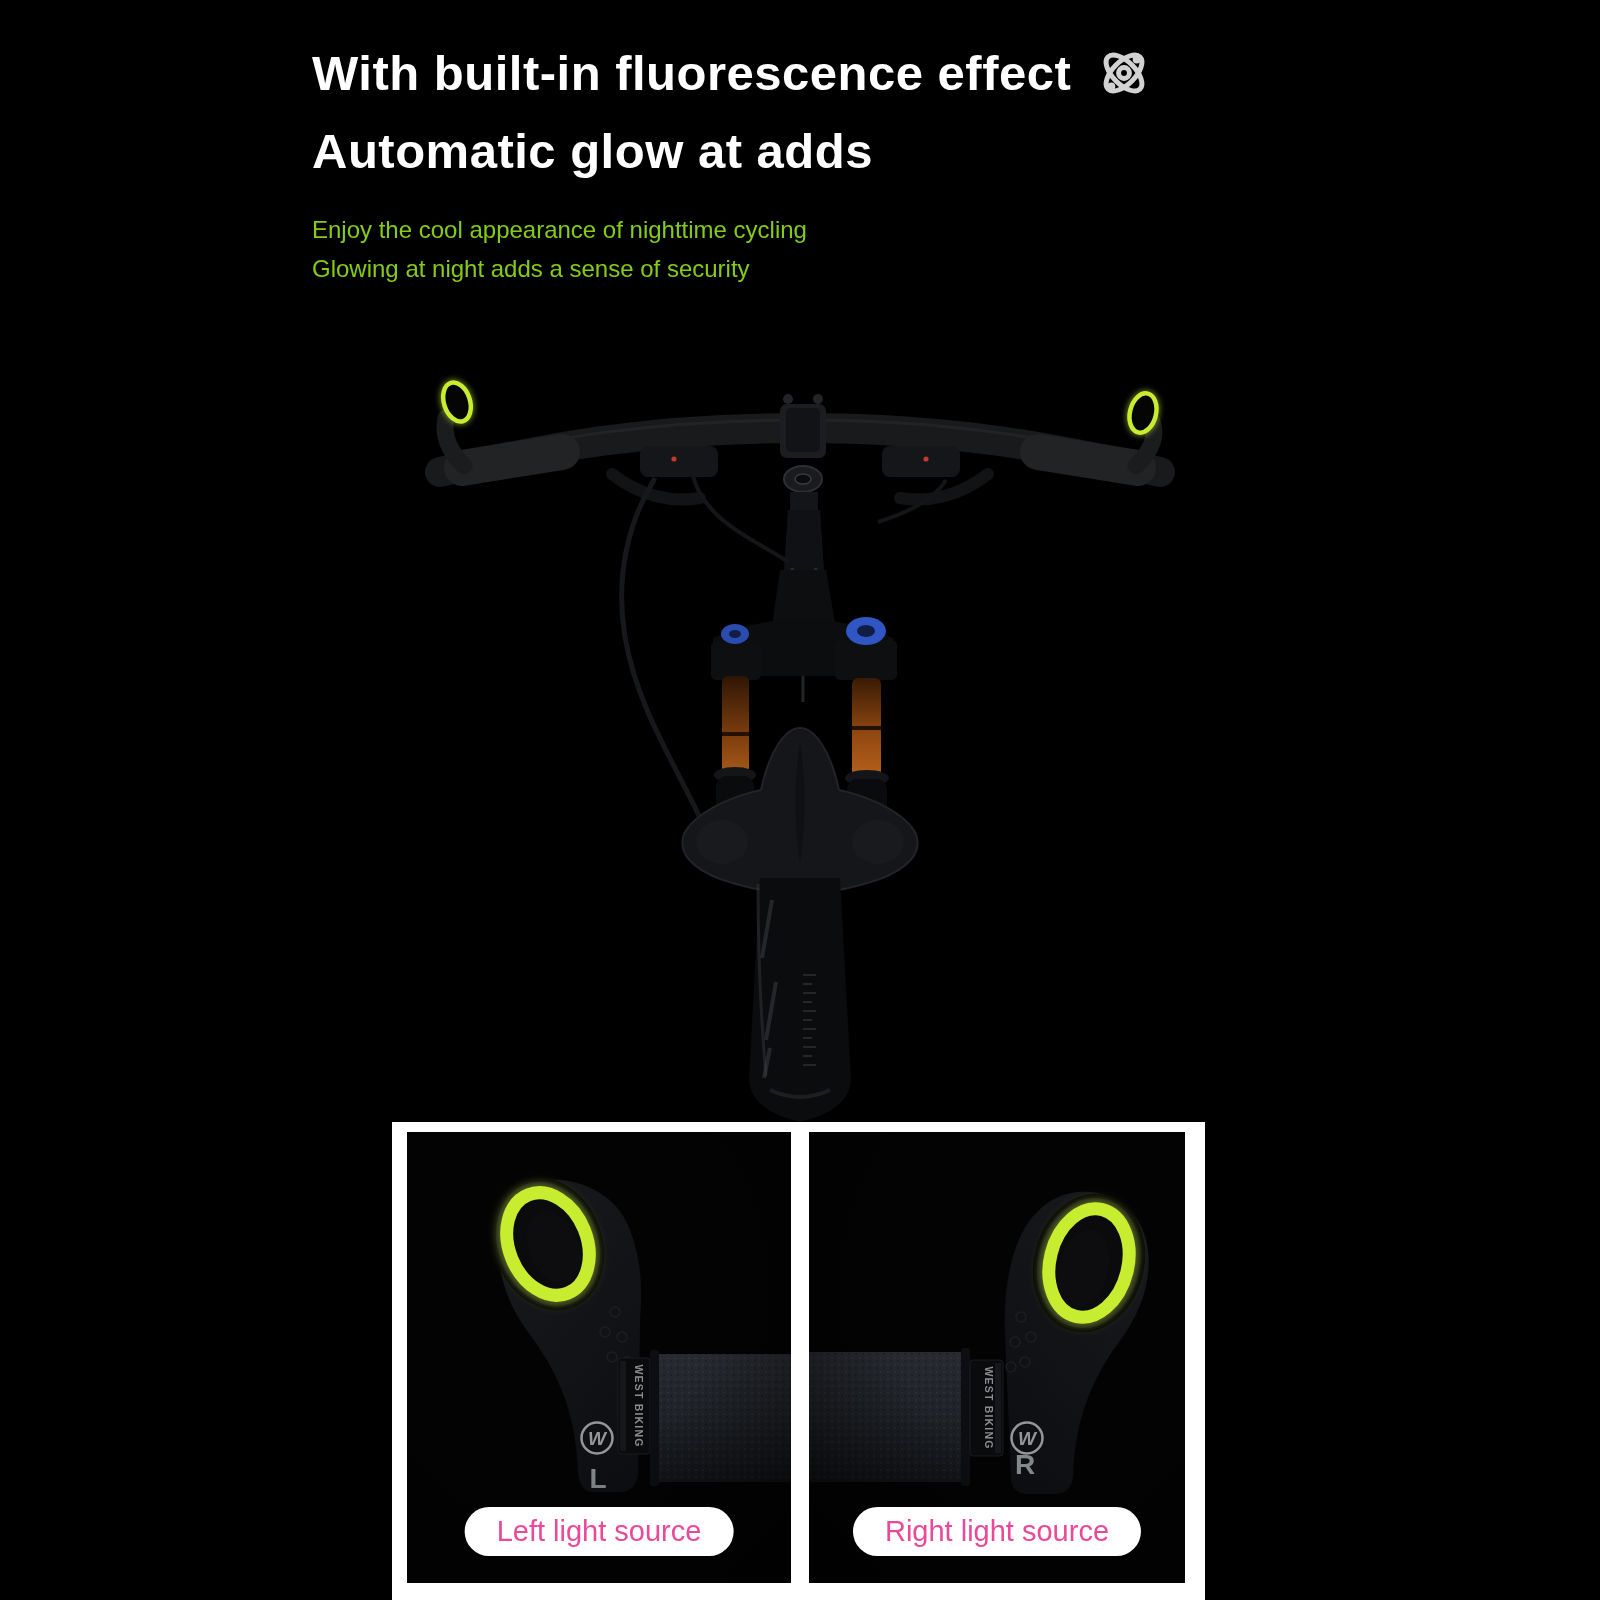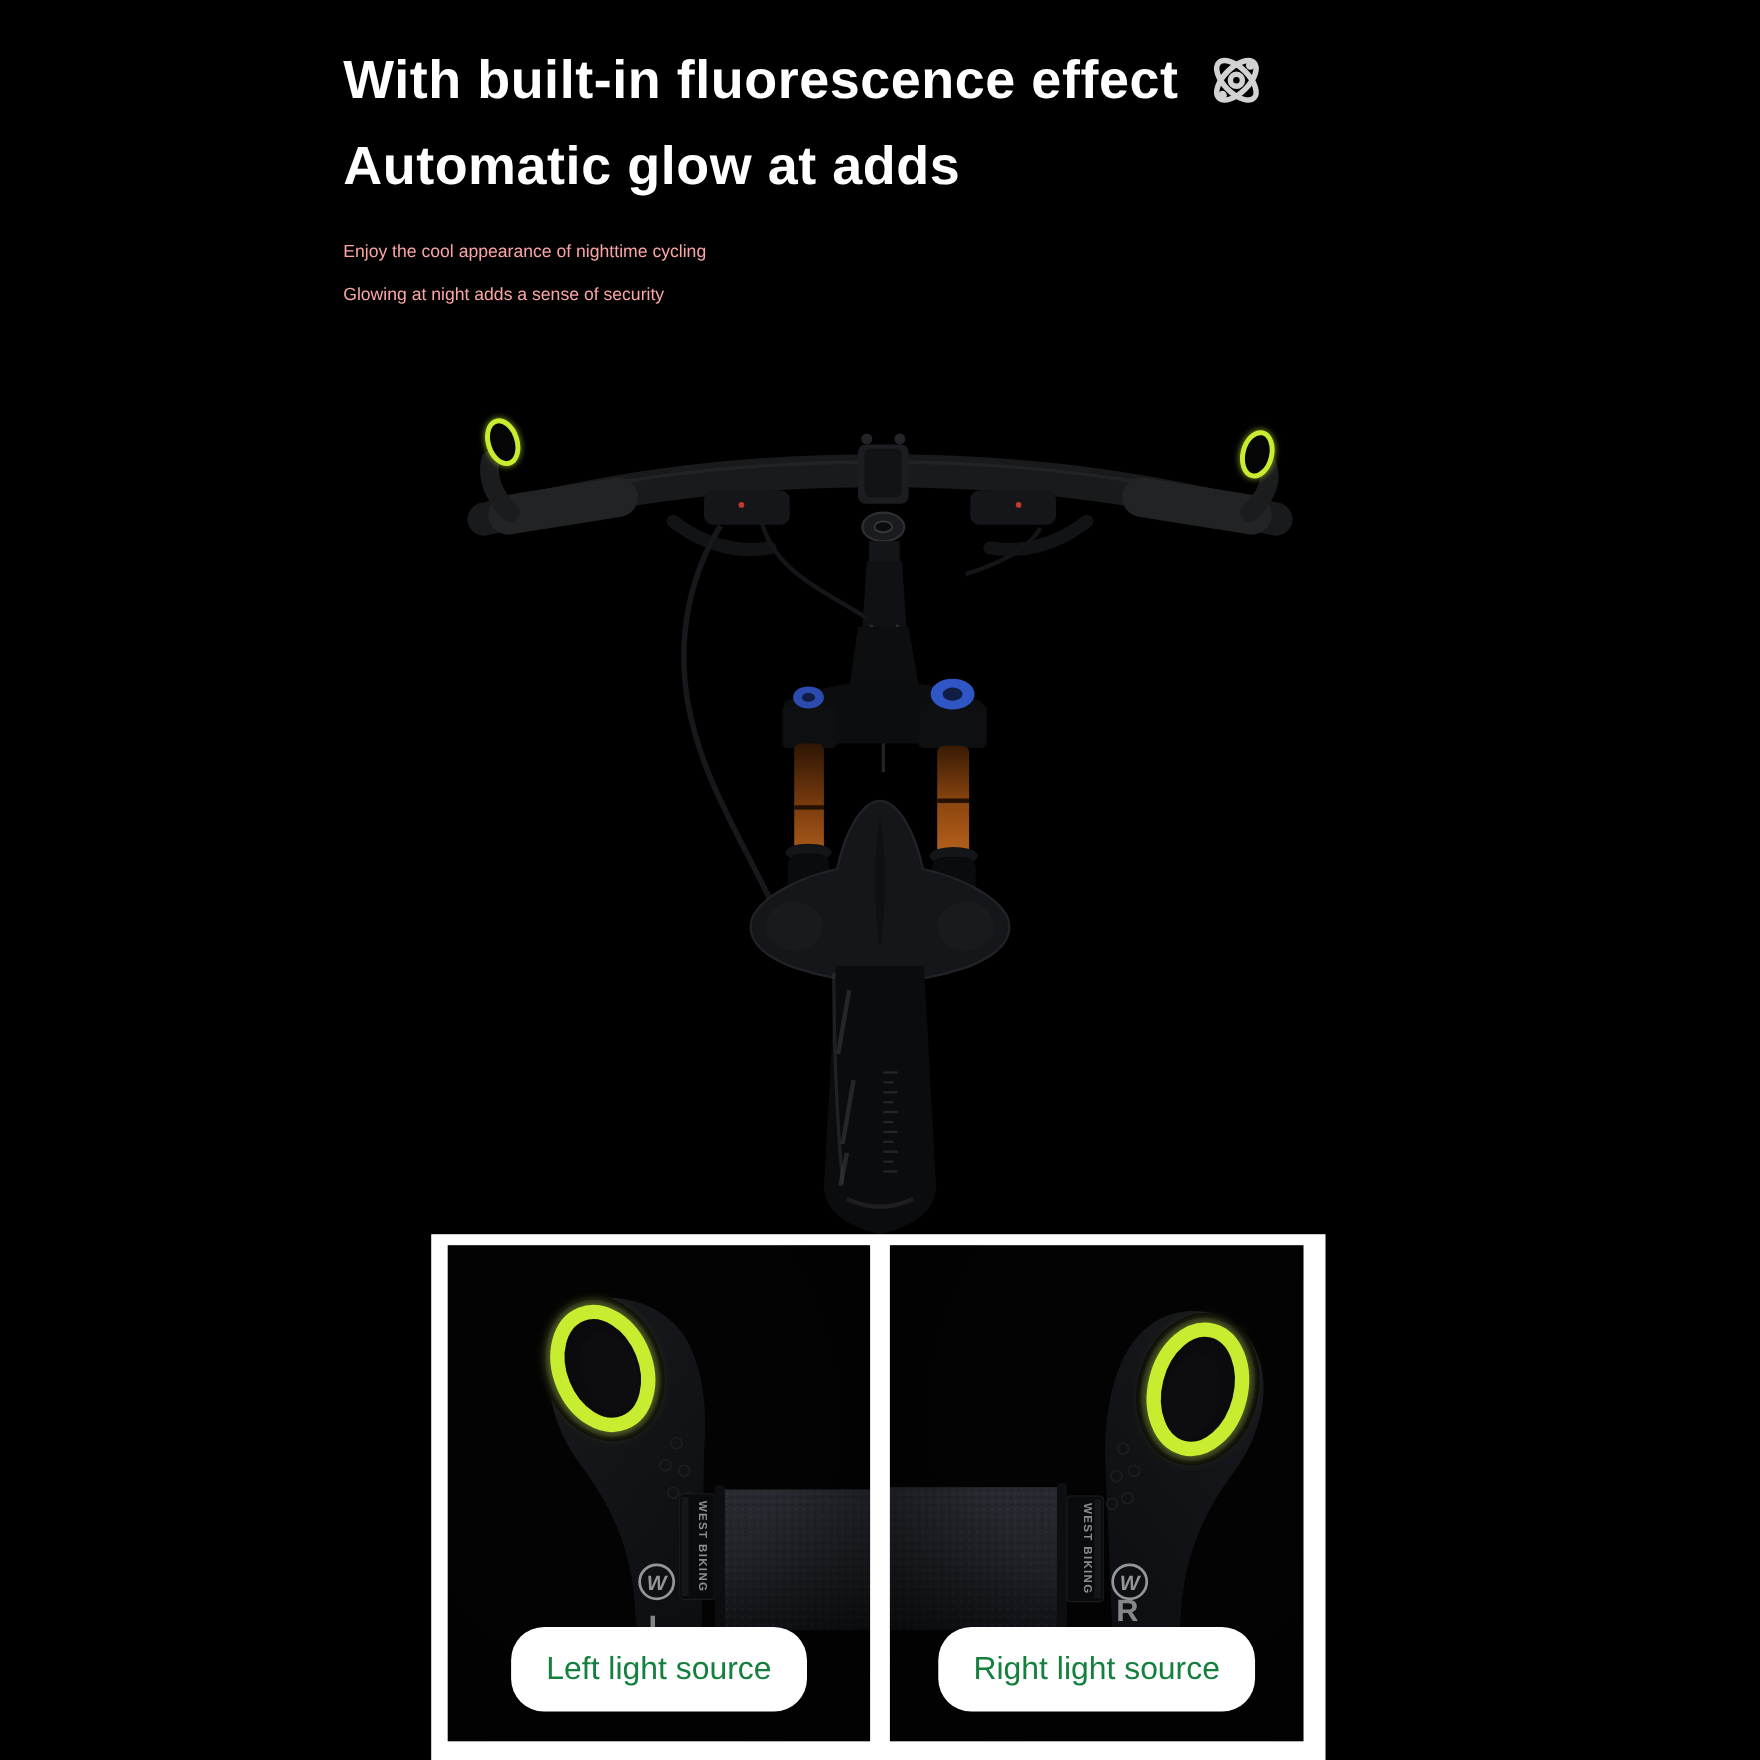--- a/index.html
+++ b/index.html
@@ -5,35 +5,35 @@
   html,body{margin:0;padding:0;background:#000;}
   .page{position:relative;width:1600px;height:1600px;background:#000;overflow:hidden;
         font-family:"Liberation Sans",sans-serif;}
 
   
   .headline{position:absolute;left:312px;top:34px;z-index:5;}
   .headline h1{margin:0;font-size:49px;line-height:78px;font-weight:700;color:#fff;
                letter-spacing:0.5px;white-space:nowrap;display:flex;align-items:center;}
   .atom-wrap{display:inline-block;margin-left:24px;width:58px;height:58px;}
   .subtitles{margin-top:20px;}
-  .subtitles p{margin:0;font-size:16px;line-height:39px;color:#fca5a5;font-weight:400;}
+  .subtitles p{margin:0;font-size:24px;line-height:39px;color:#84cc16;font-weight:400;}
 
   
   .bike-photo{position:absolute;left:0;top:0;width:1600px;height:1600px;z-index:1;}
 
   
   .panels-frame{position:absolute;left:392px;top:1122px;width:813px;height:478px;
                 background:#fff;z-index:4;}
   .panel{position:absolute;top:10px;height:451px;background:#030304;overflow:hidden;}
   .panel-left{left:15px;width:384px;}
   .panel-right{left:417px;width:376px;text-align:right;}
   .panel svg{display:block;width:100%;height:100%;}
   .pill{position:absolute;bottom:27px;left:50%;transform:translateX(-50%);
-        background:#fff;border-radius:30px;padding:22px 32px;font-size:29px;
-        color:#15803d;white-space:nowrap;z-index:2;}
+        background:#fff;border-radius:30px;padding:8px 32px;font-size:29px;
+        color:#ec4899;white-space:nowrap;z-index:2;}
 </style>
 </head>
 <body>
 
 <div class="page">
 
   <svg class="bike-photo" viewBox="0 0 1600 1600" xmlns="http://www.w3.org/2000/svg">
     <defs>
       <linearGradient id="orangeL" x1="0" y1="0" x2="0" y2="1">
         <stop offset="0" stop-color="#2e1604"></stop>

